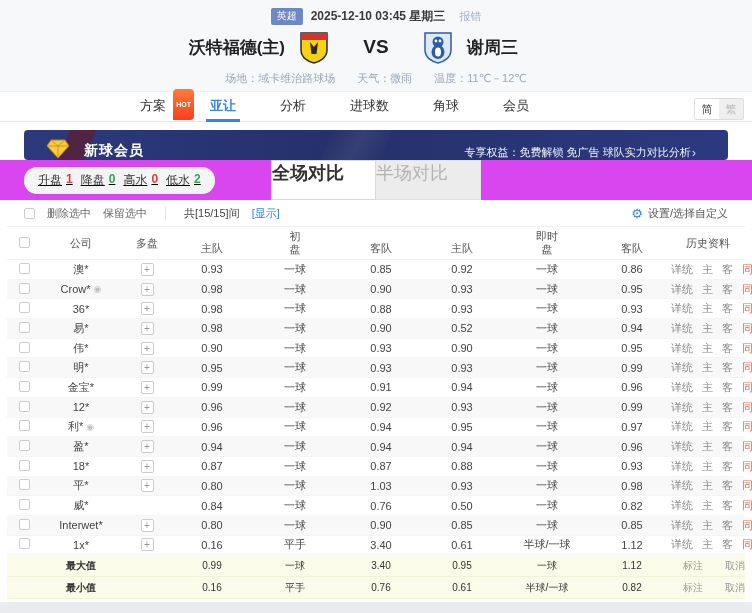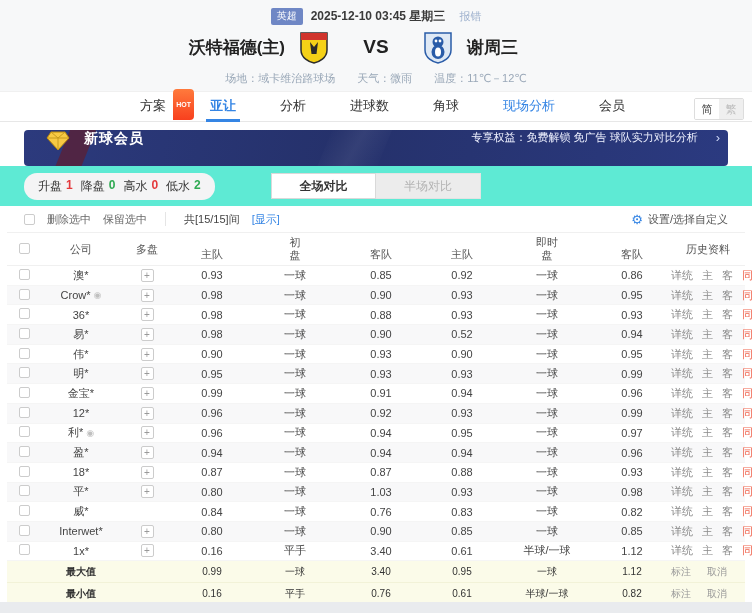--- a/index.html
+++ b/index.html
@@ -32,41 +32,41 @@
   .nav-tab.active::after { content:""; position:absolute; left:18px; right:18px; bottom:0; height:3px; background:#3585e4; }
   .nav-tab.highlight { color:#3585e4; }
   .hot-badge { position:absolute; top:-2px; right:-6px; background:linear-gradient(180deg,#ff7a3c,#f8401e);
     color:#fff; font-size:7px; font-weight:bold; padding:1px 3px; border-radius:4px 4px 4px 0; }
   .lang-toggle { position:absolute; right:8px; top:5px; display:flex; border:1px solid #ddd; border-radius:2px; overflow:hidden; }
   .lang-btn { width:24px; height:20px; font-size:11px; line-height:20px; text-align:center; }
   .lang-btn.on { background:#fff; color:#444; }
   .lang-btn.off { background:#efefef; color:#bdbdbd; }
 
   
-  .banner { margin:8px 24px 0 24px; height:36px; border-radius:4px; position:relative; overflow:hidden;
-    background:linear-gradient(100deg,#2c3a7d 0%,#25316b 45%,#2b3a80 100%); display:flex; align-items:flex-start; cursor:pointer; }
+  .banner { margin:8px 24px 0 24px; height:30px; border-radius:4px; position:relative; overflow:hidden;
+    background:linear-gradient(100deg,#2c3a7d 0%,#25316b 45%,#2b3a80 100%); display:flex; align-items:flex-end; cursor:pointer; }
   .banner::before { content:""; position:absolute; left:38px; top:-10px; width:26px; height:60px;
     background:#5d1f33; transform:skewX(-22deg); opacity:.75; }
   .banner::after { content:""; position:absolute; left:300px; top:-10px; width:60px; height:60px;
     background:linear-gradient(100deg,transparent,rgba(255,255,255,.07),transparent); transform:skewX(-22deg); }
   .banner-icon { position:relative; margin:0 14px 0 22px; z-index:1; }
   .banner-title { color:#fff; font-size:14px; font-weight:bold; letter-spacing:1px; z-index:1; }
-  .banner-right { position:absolute; right:8px; display:flex; align-items:center; gap:18px;
+  .banner-right { position:absolute; right:32px; display:flex; align-items:center; gap:1px;
     color:#eef1ff; font-size:11px; }
   .banner-arrow { font-size:13px; color:#cdd6f5; }
 
   
-  .filter-row { position:relative; height:40px; display:flex; align-items:center; padding:8px 24px; background:#5eead4; }
+  .filter-row { position:relative; height:40px; display:flex; align-items:center; padding:8px 24px; background:#d946ef;text-decoration:underline; }
   .stats-pill { display:flex; align-items:center; gap:8px; background:#f4f4f5; border-radius:13px;
     padding:5px 14px; font-size:12px; color:#333; }
   .stat-item { display:flex; gap:4px; }
   .stat-val.red { color:#e4393c; font-weight:bold; }
   .stat-val.green { color:#2faa53; font-weight:bold; }
   .compare-tabs { position:absolute; left:50%; transform:translateX(-50%); display:flex; }
-  .ctab { width:105px; height:26px; line-height:24px; text-align:center; font-size:12px; }
+  .ctab { width:105px; height:40px; line-height:24px; font-size:18px; }
   .ctab.active { background:#fff; border:1px solid #d9d9d9; color:#333; font-weight:bold; }
   .ctab.inactive { background:#ececec; border:1px solid #e3e3e3; border-left:none; color:#b3b3b3; }
 
   
   .toolbar { position:relative; display:flex; align-items:center; height:26px; padding:0 24px;
     font-size:11px; color:#666; gap:12px; }
   .cbx { width:11px; height:11px; border:1px solid #ccc; border-radius:2px; background:#fff; display:inline-block; }
   .tb-divider { width:1px; height:14px; background:#e5e5e5; margin:0 6px; }
   .count-text { color:#444; }
   .show-link { color:#3585e4; }
@@ -85,21 +85,21 @@
   .trow:nth-child(even) { background:#f8f8f9; }
   .td { text-align:center; white-space:nowrap; }
   .plus-btn { display:inline-block; width:13px; height:13px; line-height:11px; font-size:10px;
     border:1px solid #ccc; border-radius:2px; color:#999; background:#fff; }
   .company-cell { display:flex; align-items:center; justify-content:center; gap:3px; }
   .extra-icon { color:#c0c0c0; font-size:9px; }
   .history-cell { display:flex; justify-content:center; gap:9px; font-size:11px; color:#8a8a8a; }
   .history-cell .same { color:#f0654f; }
   .sum-row { height:22px; background:#fbfbe9; font-size:10px; color:#333; border-bottom:1px solid #f2f2d8; }
   .sum-label { font-weight:bold; text-align:center; }
-  .sum-actions { display:flex; justify-content:flex-start; gap:16px; color:#999; }
+  .sum-actions { display:flex; justify-content:flex-end; gap:22px; color:#999; }
   .footer-strip { height:11px; background:#e9ebee; }
 </style>
 </head>
 <body>
 
 <div class="page">
 
   <div class="match-header">
     <div class="date-row">
       <span class="league-badge">英超</span>
@@ -157,24 +157,20 @@
         <span>进球数</span>
         
       </div>
 
       <div class="nav-tab">
         <span>角球</span>
         
       </div>
 
 
-      <div class="nav-tab highlight">
-        <span>现场分析</span>
-        
-      </div>
 
       <div class="nav-tab">
         <span>会员</span>
         
       </div>
     </div>
   <div class="lang-toggle" style="position:absolute; top:98px; right:8px;">
     <div class="lang-btn on">简</div>
     <div class="lang-btn off">繁</div>
   </div>
@@ -510,21 +506,21 @@
         <div class="tgrid trow">
           <div class="td"><span class="cbx"></span></div>
           <div class="td company-cell">
             <span>威*</span>
 
           </div>
           <div class="td"></div>
           <div class="td">0.84</div>
           <div class="td">一球</div>
           <div class="td">0.76</div>
-          <div class="td">0.83</div>
+          <div class="td">0.50</div>
           <div class="td">一球</div>
           <div class="td">0.82</div>
           <div class="td history-cell">
             <span>详统</span>
             <span>主</span>
             <span>客</span>
             <span class="same">同</span>
           </div>
         </div>
 

